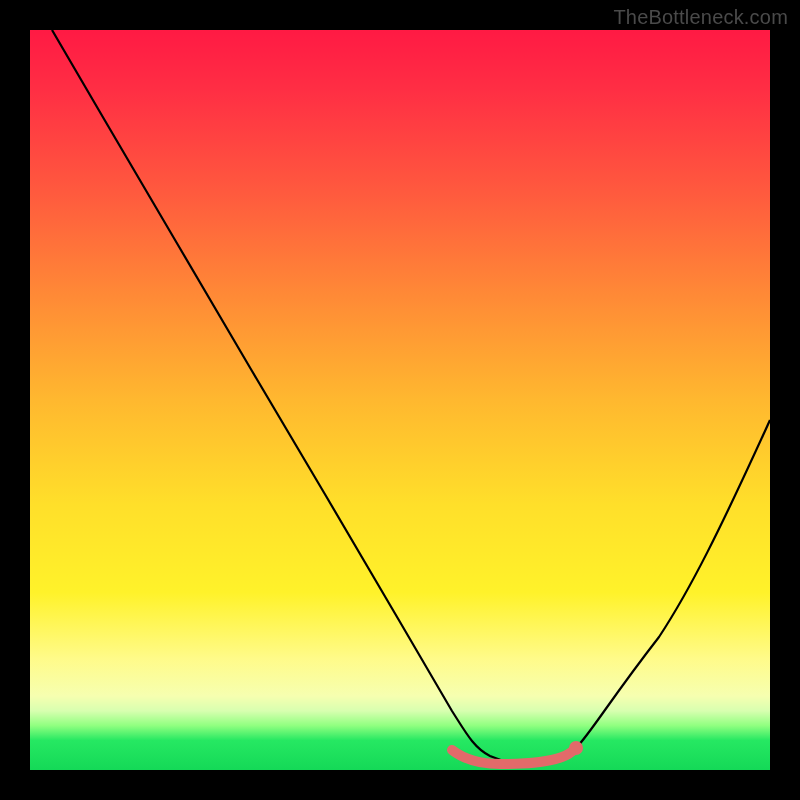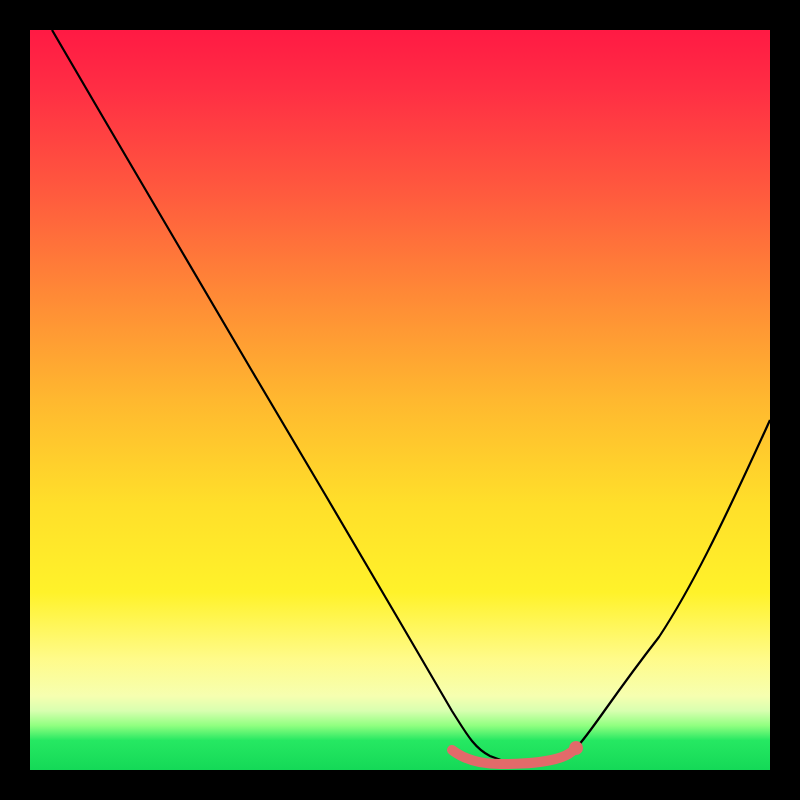--- a/index.html
+++ b/index.html
@@ -56,20 +56,21 @@
     top: 0;
     width: 740px;
     height: 740px;
   }
 </style>
 </head>
 <body>
 
 <div class="frame">
 
+  <div class="watermark">TheBottleneck.com</div>
 
   <div class="plot">
     <svg class="curve" viewBox="0 0 740 740" preserveAspectRatio="none">
 
       <path d="M 22 0
                L 74 89
                L 148 215
                L 222 341
                L 296 466
                L 370 592

